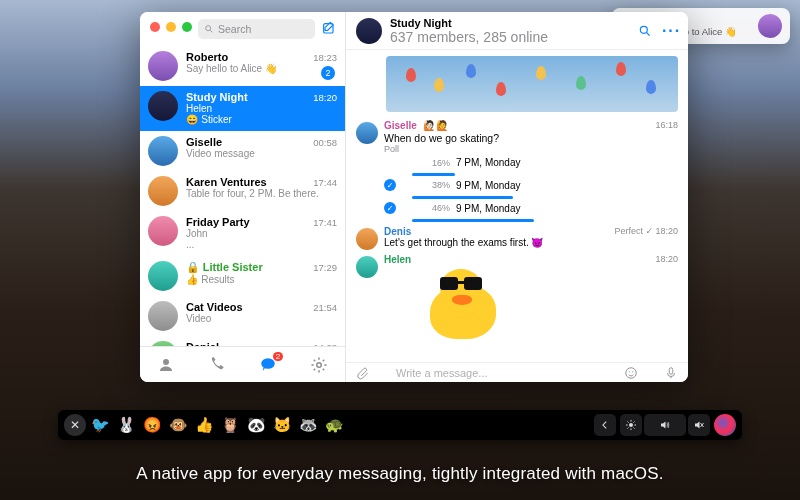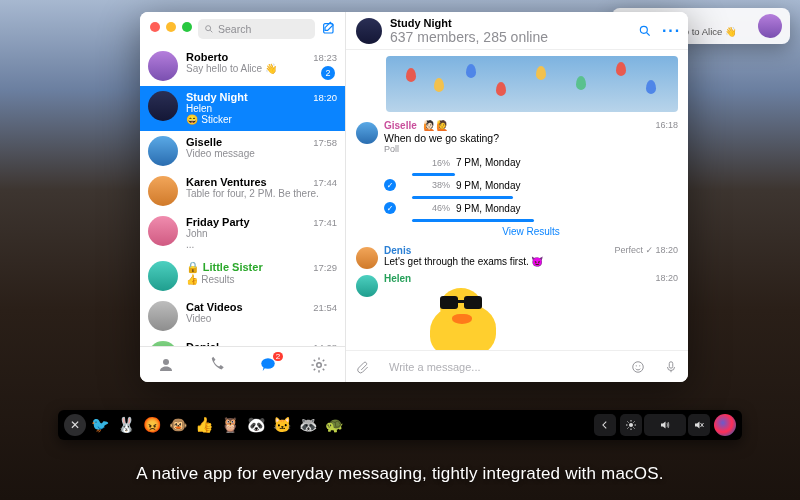--- a/index.html
+++ b/index.html
@@ -64,21 +64,21 @@
   .view-results { text-align:center; color:#0a84ff; font-size:10px; padding:4px 0; }
   .sticker { width:88px; height:78px; margin:2px 0 2px 38px; position:relative; }
   .duck-body { position:absolute; left:8px; top:18px; width:66px; height:54px; background:#ffcf2e; border-radius:50% 45% 45% 40%; }
   .duck-head { position:absolute; left:18px; top:2px; width:42px; height:38px; background:#ffcf2e; border-radius:50%; }
   .duck-beak { position:absolute; left:30px; top:28px; width:20px; height:10px; background:#ff7a1a; border-radius:40% 40% 50% 50%; }
   .duck-glasses { position:absolute; left:16px; top:8px; width:46px; height:16px; }
   .duck-glasses::before, .duck-glasses::after { content:""; position:absolute; top:2px; width:18px; height:13px; background:#111; border-radius:3px; }
   .duck-glasses::before { left:2px; } .duck-glasses::after { right:2px; }
   .duck-bridge { position:absolute; left:20px; top:6px; width:8px; height:3px; background:#111; }
 
-  .composer { height:32px; border-top:1px solid #eee; display:flex; align-items:center; padding:0 10px; gap:19px; color:#8e8e93; font-size:11px; }
+  .composer { height:20px; border-top:1px solid #eee; display:flex; align-items:center; padding:0 10px; gap:26px; color:#8e8e93; font-size:11px; }
   .composer input { flex:1; border:none; outline:none; font-size:11px; color:#000; }
   .composer input::placeholder { color:#b0b0b5; }
 
   
   .notif { position:absolute; right:10px; top:8px; width:178px; height:36px; background:rgba(248,248,250,.97); border-radius:8px; box-shadow:0 6px 20px rgba(0,0,0,.3); display:flex; align-items:center; padding:4px 8px; gap:8px; }
   .notif .app-icon { width:22px; height:22px; border-radius:50%; background:linear-gradient(#37aee2,#1e96c8); display:flex; align-items:center; justify-content:center; color:#fff; }
   .notif .content { flex:1; }
   .notif .title { font-size:10px; font-weight:600; }
   .notif .text { font-size:9.5px; color:#555; }
   .notif .avatar { width:24px; height:24px; border-radius:50%; }
@@ -167,21 +167,21 @@
             </div>
             <div class="sub">Helen</div>
             <div class="preview">😄 Sticker</div>
           </div>
         </div>
         <div class="chat">
           <div class="avatar av-blue"></div>
           <div class="meta">
             <div class="row1">
               <span class="name">Giselle</span>
-              <span class="time">17:58</span>
+              <span class="time">00:58</span>
             </div>
             <div class="preview">Video message</div>
           </div>
         </div>
         <div class="chat">
           <div class="avatar av-orange"></div>
           <div class="meta">
             <div class="row1">
               <span class="name">Karen Ventures</span>
               <span class="time">17:44</span>
@@ -320,21 +320,20 @@
                 <div class="poll-opt">
                   <span class="poll-check">✓</span>
                   <span class="pct">46%</span>
                   <span class="label">9 PM, Monday</span>
                 </div>
                 <div class="poll-bar-wrap">
                   <div class="poll-bar" style="width:46%"></div>
                 </div>
               </div>
             </div>
-          <div class="view-results">View Results</div>
         </div>
       </div>
 
       <div class="msg">
         <div class="avatar av-orange"></div>
         <div class="body">
           <span class="sender" id="denis-sender" style="color: rgb(42, 127, 212);">Denis</span>
           <span class="ts"><span>Perfect</span> ✓ <span>18:20</span></span>
           <div>Let's get through the exams first. 😈</div>
         </div>

